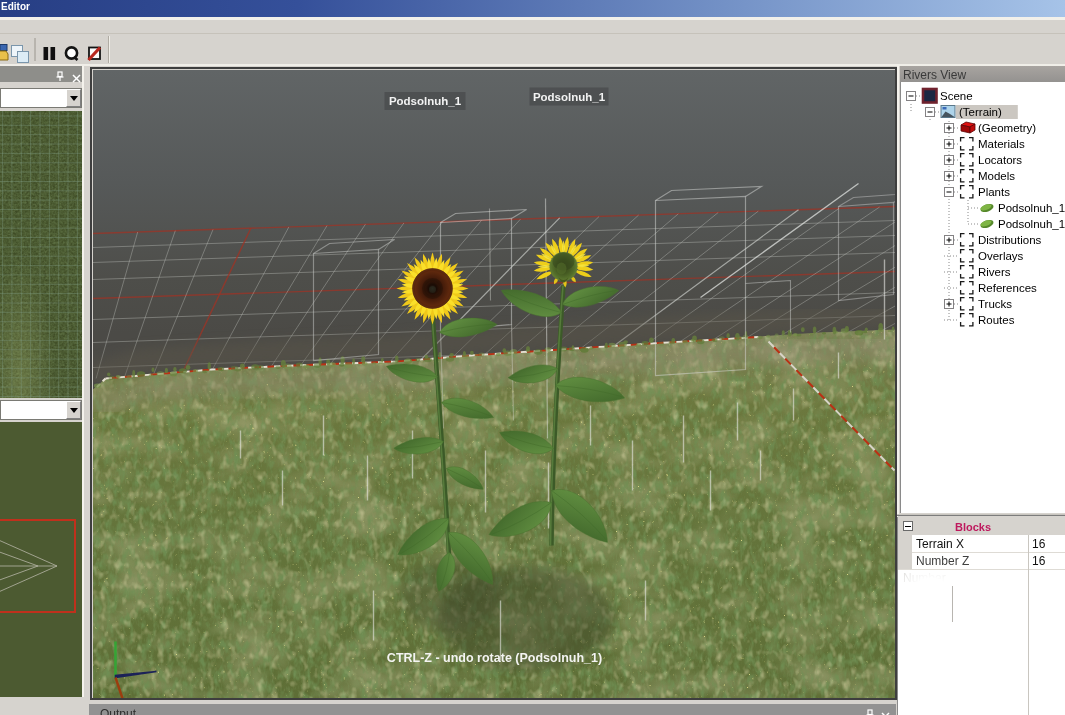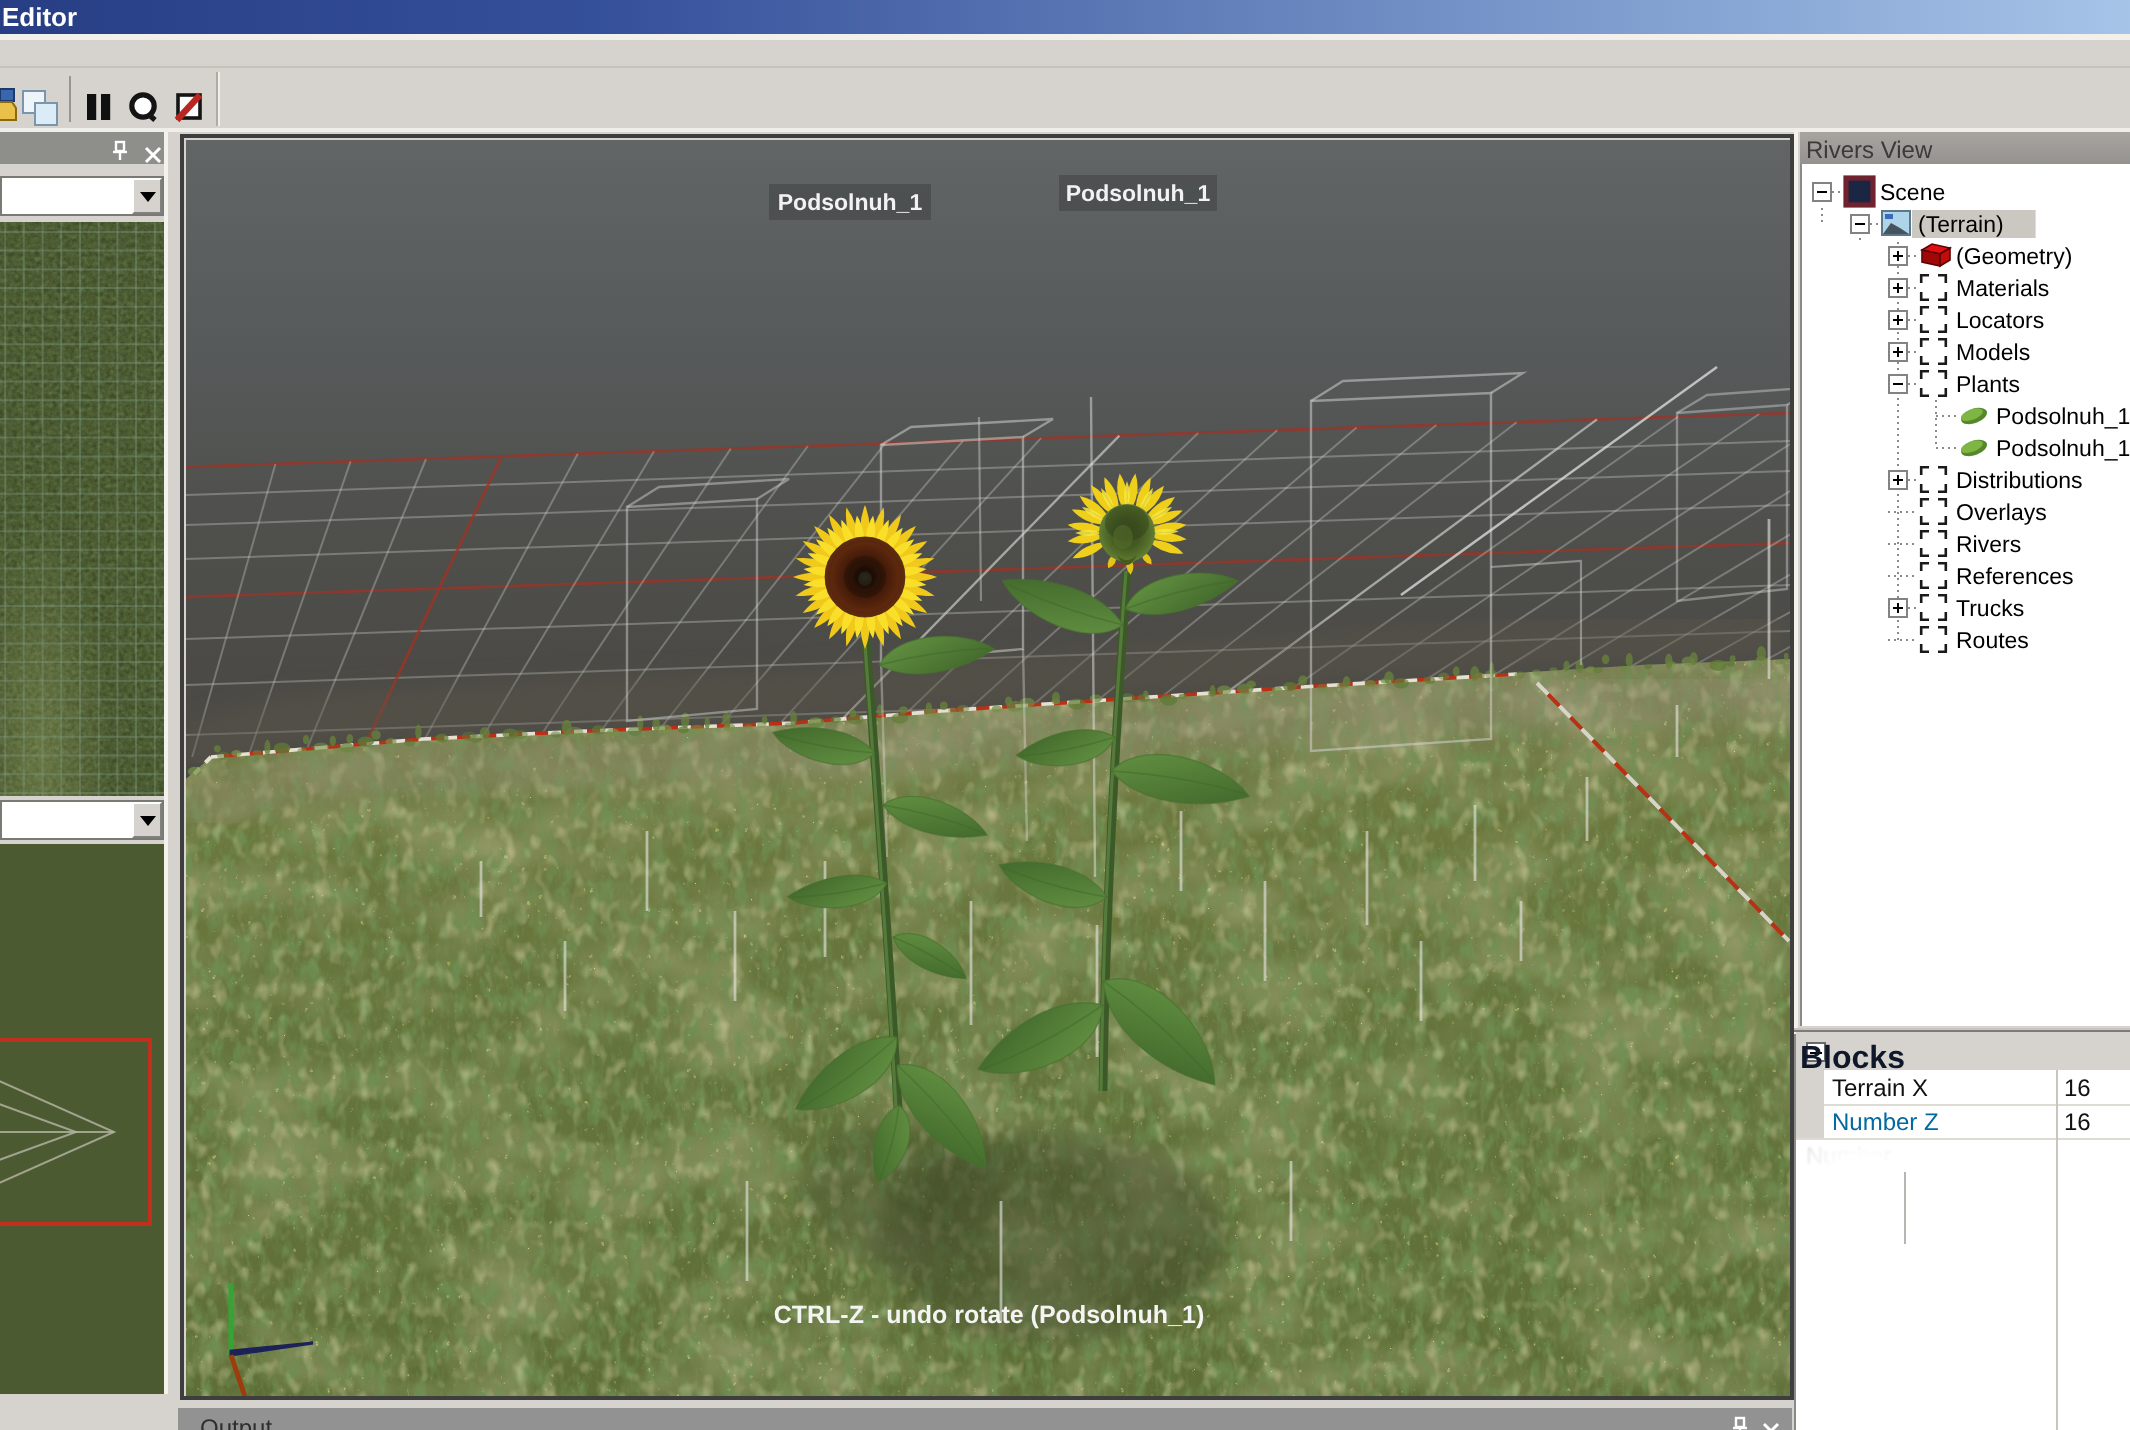--- a/index.html
+++ b/index.html
@@ -1,21 +1,21 @@
 <!DOCTYPE html>
 <html><head><meta charset="utf-8">
 <style>
 *{margin:0;padding:0;box-sizing:border-box}
 html,body{width:1065px;height:715px;overflow:hidden;background:#d6d3ce;font-family:"Liberation Sans",sans-serif}
 .abs{position:absolute}
 </style></head>
 <body>
 
 <div class="abs" style="left:0;top:0;width:1065px;height:17px;background:linear-gradient(90deg,#273e84 0%,#35509a 28%,#7391c6 68%,#a6c3e8 100%)"></div>
-<div class="abs" style="left:1px;top:1px;color:#fff;font-size:13px;font-weight:bold">Editor</div>
+<div class="abs" style="left:1px;top:1px;color:#fff;font-size:10px;font-weight:bold">Editor</div>
 <div class="abs" style="left:0;top:17px;width:1065px;height:2.5px;background:#f2f0ea"></div>
 <div class="abs" style="left:0;top:19.5px;width:1065px;height:14.5px;background:#d6d3ce;border-bottom:1px solid #c6c2ba"></div>
 
 <div class="abs" style="left:0;top:34px;width:1065px;height:31px;background:#d6d3ce"></div>
 <div class="abs" style="left:108px;top:36px;width:1px;height:27px;background:#b0aca4"></div>
 <div class="abs" style="left:109px;top:36px;width:1px;height:27px;background:#f0eee8"></div>
 <svg width="115" height="30" viewBox="0 0 115 30" style="position:absolute;left:0px;top:34px">
 <rect x="0" y="10.5" width="7" height="6" fill="#3a66b0" stroke="#1c3a6a"></rect>
 <path d="M -2 17 L 6 17 L 8 20 L 8 26 L -2 26 Z" fill="#e8c04a" stroke="#8a6a10"></path>
 <rect x="11.5" y="11.5" width="11" height="11" fill="#eef5fa" stroke="#7a96ac"></rect>
@@ -673,25 +673,25 @@
       <path d="M 960 313.6 h4.5 M 960.6 313 v4.5 M 973.5 313.6 h-4.5 M 972.9 313 v4.5 M 960 325.9 h4.5 M 960.6 326.5 v-4.5 M 973.5 325.9 h-4.5 M 972.9 326.5 v-4.5" stroke="#1a1a1a" stroke-width="1.3" fill="none"></path>
       <text x="978" y="324" fill="#000">Routes</text>
     </g>
   </svg>
 
 <div class="abs" style="left:897px;top:513.5px;width:168px;height:1px;background:#c8c5bf"></div>
 <div class="abs" style="left:897px;top:514.5px;width:168px;height:1.5px;background:#7c7c7c"></div>
 <div class="abs" style="left:898px;top:516px;width:167px;height:19px;background:#d6d3ce"></div>
 <div class="abs" style="left:903px;top:521px;width:10px;height:10px;background:#fff;border:1px solid #6a6a6a"></div>
 <div class="abs" style="left:905px;top:525.5px;width:6px;height:1px;background:#000"></div>
-<div class="abs" style="left:900px;top:521px;font-size:16px;font-weight:bold;color:#0f172a">Blocks</div>
+<div class="abs" style="left:955px;top:521px;font-size:11px;font-weight:bold;color:#be185d">Blocks</div>
 <div class="abs" style="left:898px;top:535px;width:167px;height:180px;background:#fff"></div>
 <div class="abs" style="left:898px;top:535px;width:14px;height:35px;background:#d6d3ce"></div>
 <div class="abs" style="left:912px;top:552px;width:153px;height:1px;background:#dedbd5"></div>
 <div class="abs" style="left:898px;top:569px;width:167px;height:1px;background:#dedbd5"></div>
 <div class="abs" style="left:916px;top:537px;font-size:12px;color:#111">Terrain X</div>
-<div class="abs" style="left:916px;top:554px;font-size:12px;color:#0369a1">Number Z</div>
+<div class="abs" style="left:916px;top:554px;font-size:12px;color:#404040">Number Z</div>
 <div class="abs" style="left:1032px;top:537px;font-size:12px;color:#111">16</div>
 <div class="abs" style="left:1032px;top:554px;font-size:12px;color:#111">16</div>
 <div class="abs" style="left:1027.5px;top:535px;width:1px;height:180px;background:#c9c6c0"></div>
 <div class="abs" style="left:903px;top:571px;font-size:12px;color:#97938c;filter:blur(0.6px)">Number</div>
 <div class="abs" style="left:897px;top:572px;width:76px;height:62px;background:radial-gradient(ellipse at 45% 40%,rgba(255,255,255,1) 35%,rgba(255,255,255,0.75) 62%,rgba(255,255,255,0) 100%)"></div>
 <div class="abs" style="left:952px;top:586px;width:1px;height:36px;background:#b8b5b0"></div>
 <div class="abs" style="left:897px;top:517px;width:1px;height:198px;background:#8a8a8a"></div>
 </body></html>

